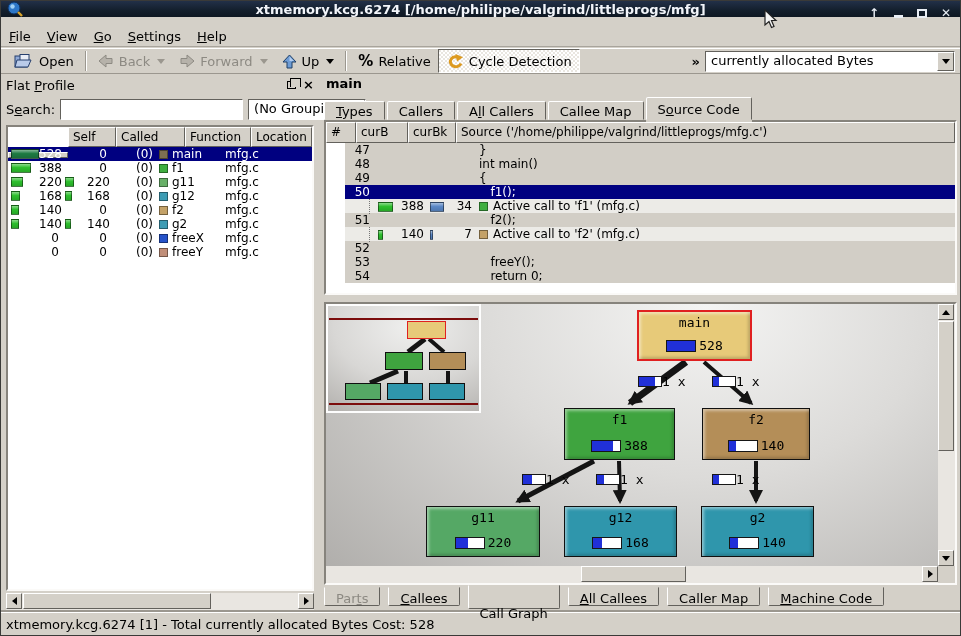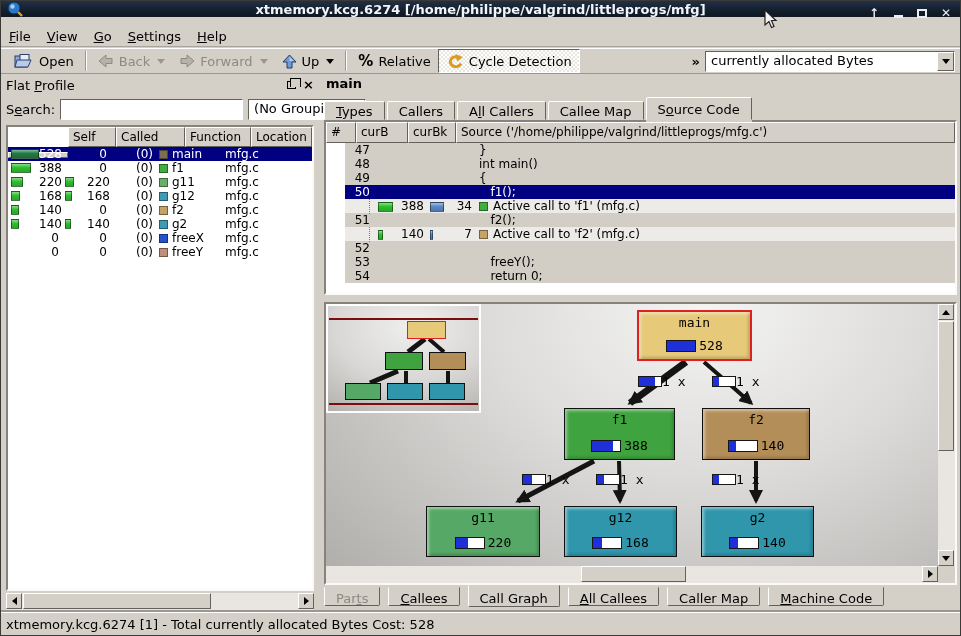--- a/index.html
+++ b/index.html
@@ -121,21 +121,21 @@
   .mm-node{position:absolute;border:1px solid #101010;}
   .mm-node.root{border:1px solid #e02020;}
   
   .gvsb{position:absolute;right:0;top:0;width:17px;bottom:17px;background:#e9e6e1;}
   .ghsb{position:absolute;left:0;bottom:0;right:17px;height:17px;background:#e9e6e1;}
   .gcorner{position:absolute;right:0;bottom:0;width:17px;height:17px;background:#d4d0c8;}
   
   .btabs{position:absolute;left:1px;top:511px;right:0;height:23px;display:flex;align-items:flex-start;}
   .btab{position:relative;padding:3px 11px 2px;margin-right:8px;background:#d4d0c8;font-size:13px;height:19px;
     border:1px solid;border-color:transparent #63615c #63615c #ffffff;border-radius:0 0 2px 2px;}
-  .btab.active{height:22px;border-top:1px solid #d4d0c8;margin-top:-2px;padding-top:5px;z-index:2;}
+  .btab.active{height:22px;border-top:1px solid #d4d0c8;margin-top:-2px;padding-top:20px;z-index:2;}
   .btab.dis{color:#8d8a83;}
   
   .statusbar{position:absolute;left:0;top:611px;width:100%;height:24px;background:#d4d0c8;
     border-top:1px solid #fff;display:flex;align-items:center;padding:0 5px;font-size:13px;
     box-shadow:0 -2px 0 #9b978f;}
   .cursor{position:absolute;left:763px;top:8px;z-index:50;}
   u{text-decoration:underline;}
 </style>
 </head>
 <body>

